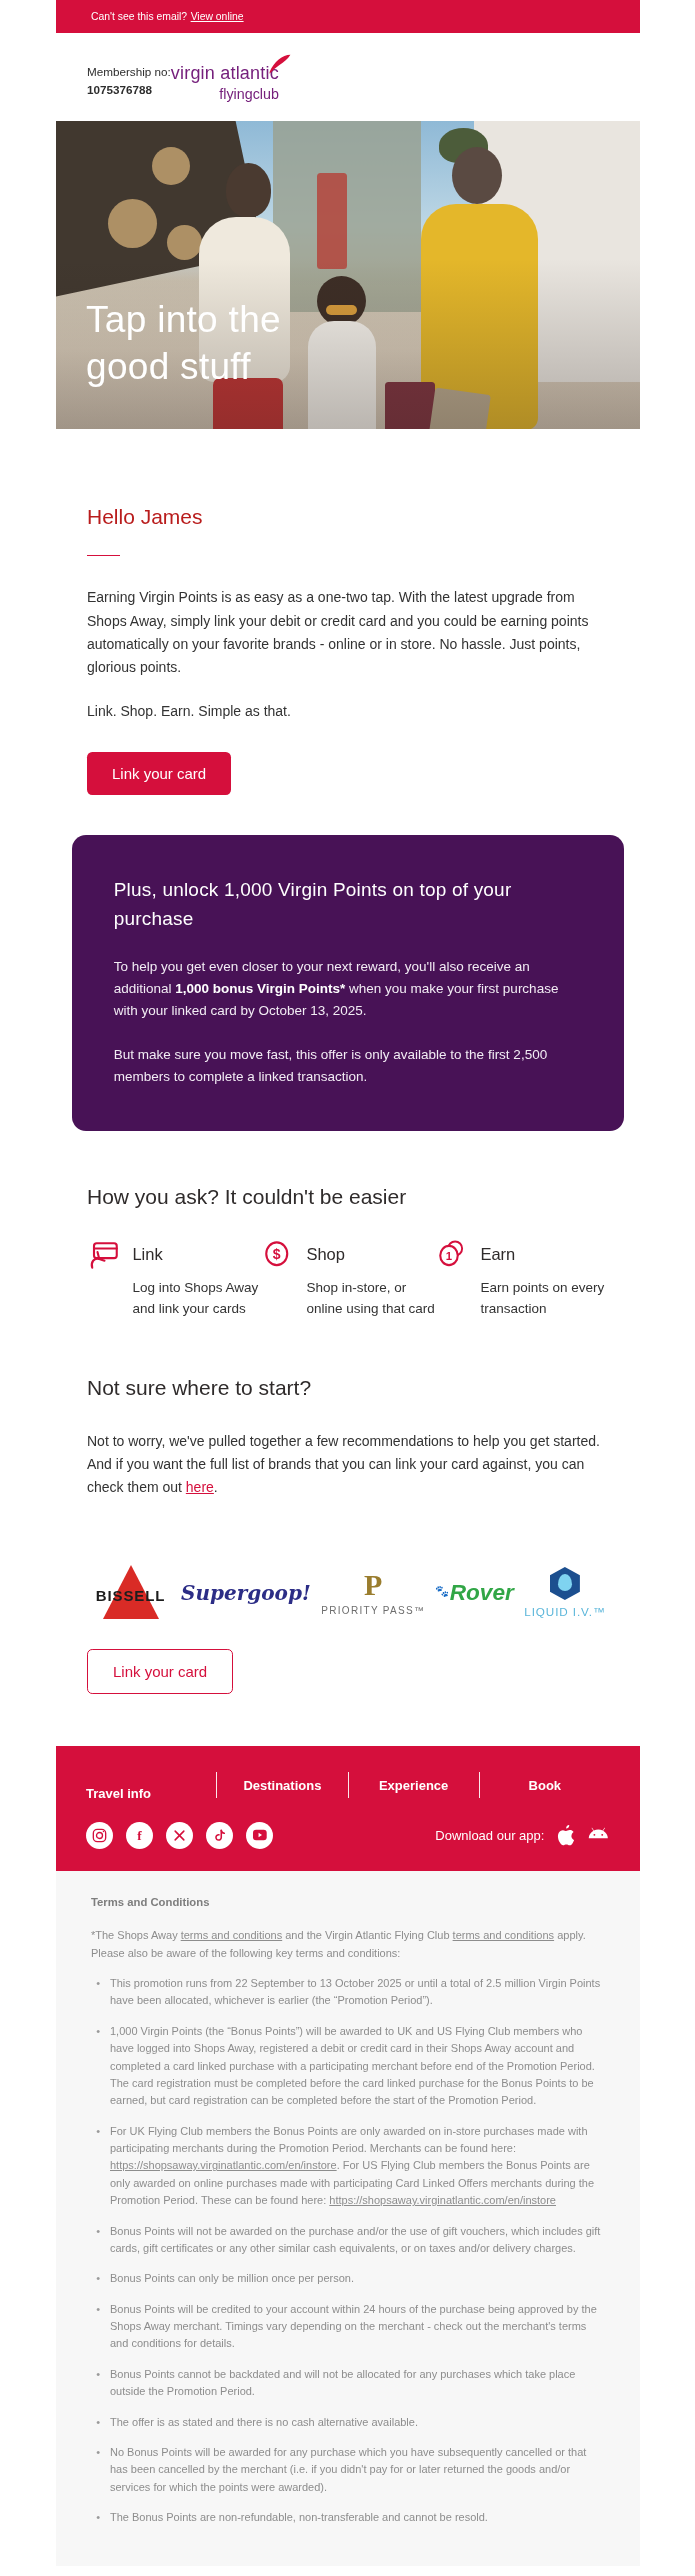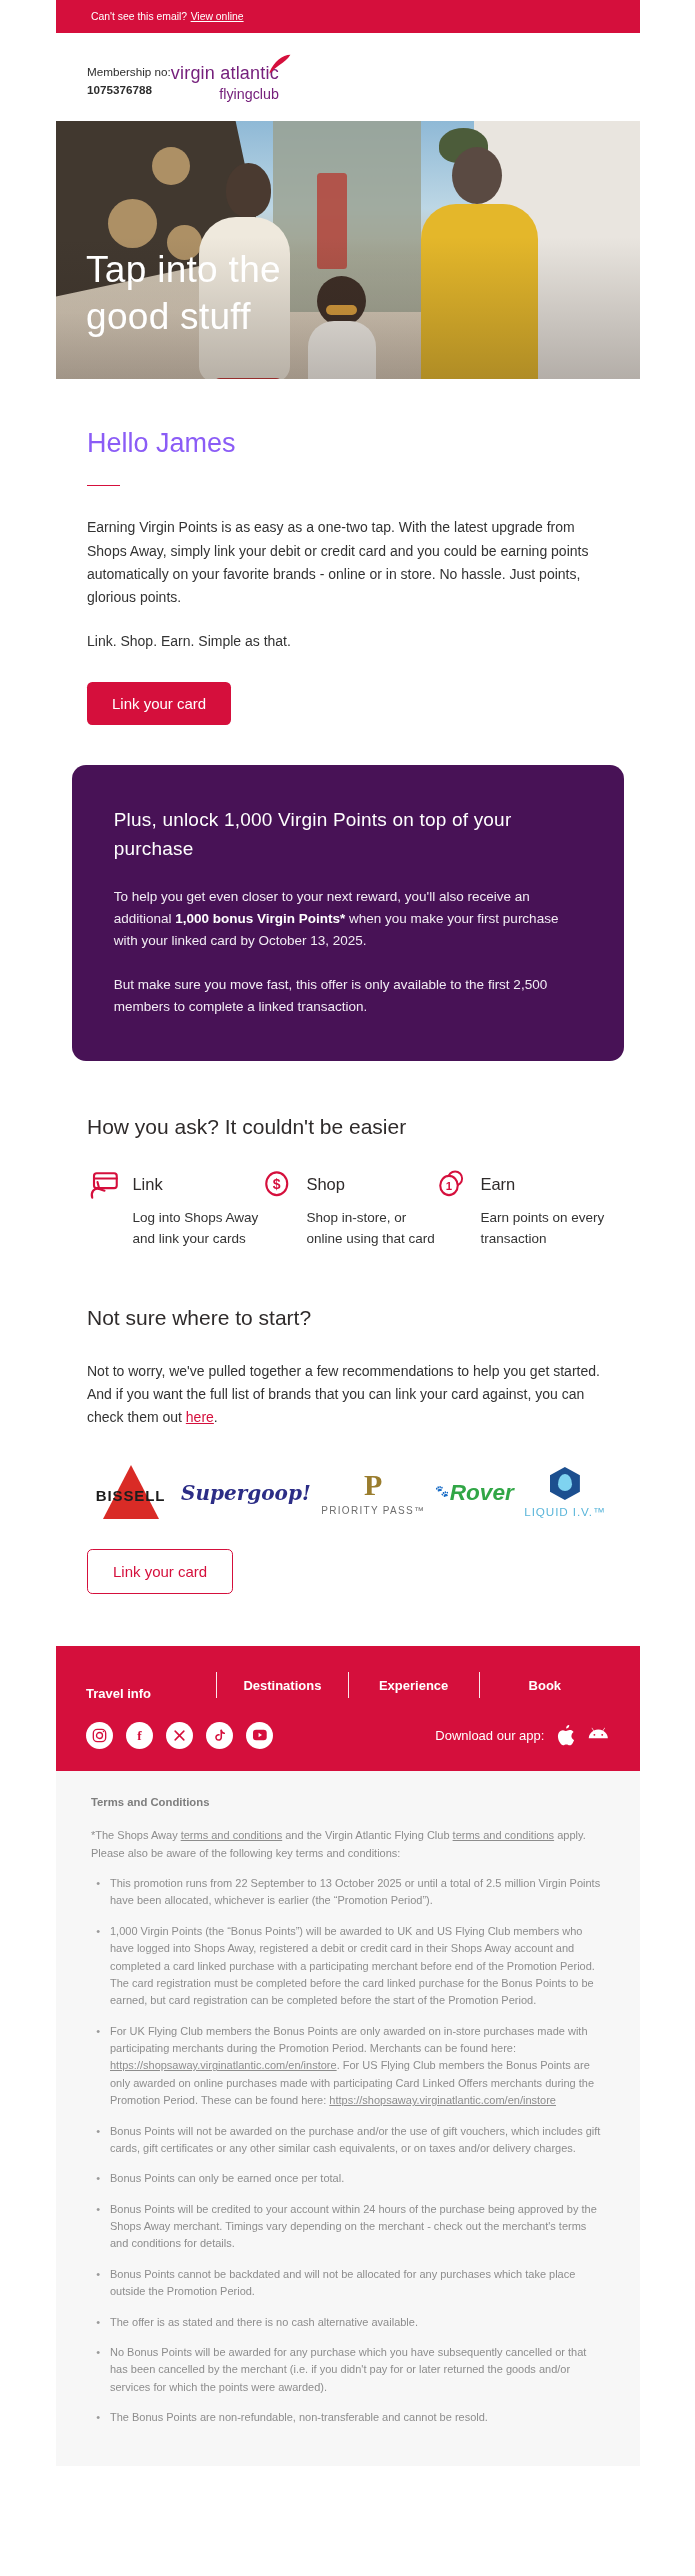--- a/index.html
+++ b/index.html
@@ -14,21 +14,21 @@
   
   .header { display: flex; align-items: flex-start; padding: 30px 31px 19px 31px; }
   .member { font-size: 11.7px; color: #2e2e2e; line-height: 1.5; }
   .member .num { font-weight: bold; }
   .brandlogo { text-align: right; position: relative; padding-right: 5.2px; }
   .brandlogo .word { color: #76207c; font-size: 18px; letter-spacing: 0.2px; font-weight: 500; }
   .brandlogo .sub { color: #76207c; font-size: 14.3px; margin-top: 1.7px; }
   .flyinglady { position: absolute; top: -10.4px; right: -8.7px; }
 
   
-  .hero { position: relative; height: 258px; overflow: hidden;
+  .hero { position: relative; height: 308px; overflow: hidden;
     background: linear-gradient(180deg,#8fb9d6 0%,#bdd7e5 34%,#c9bfae 52%,#d8ccba 74%,#cfc2b1 100%); }
   .hero .awning { position: absolute; left: -35px; top: -26px; width: 226px; height: 183px; background: #41382f;
     transform: rotate(-12deg); border-radius: 7px; }
   .hero .bldg-mid { position: absolute; left: 217px; top: 0; width: 148px; height: 191px; background: #9aa08f; opacity: .8; }
   .hero .bldg-sign { position: absolute; left: 261px; top: 52px; width: 30px; height: 96px; background: #b4453c; border-radius: 3.5px; opacity: .85; }
   .hero .bldg-right { position: absolute; right: -17.4px; top: 0; width: 183px; height: 261px; background: #e9e5df; }
   .hero .storefront { position: absolute; right: 113px; top: 96px; width: 61px; height: 157px; background: #6e7a81; }
   .hero .palm { position: absolute; right: 152px; top: 7px; width: 49px; height: 35px; background: #4c5c3a; border-radius: 50% 50% 40% 40%; }
   .hero .lantern { position: absolute; border-radius: 50%; background: #b99a6c; opacity: .9; }
   .hero .man-shirt { position: absolute; left: 143px; top: 96px; width: 91px; height: 165px; background: #efe9dd; border-radius: 37px 37px 15.7px 15.7px; }
@@ -39,21 +39,21 @@
   .hero .kid-glasses { position: absolute; left: 270px; top: 184px; width: 31px; height: 10.4px; background: #d79c3c; border-radius: 5.2px; }
   .hero .woman-dress { position: absolute; left: 365px; top: 83px; width: 117px; height: 226px; background: #e4b72a; border-radius: 35px 35px 12px 12px; }
   .hero .woman-head { position: absolute; left: 396px; top: 26px; width: 50px; height: 57px; background: #5a4a42; border-radius: 50%; }
   .hero .bag1 { position: absolute; left: 329px; top: 261px; width: 50px; height: 68px; background: #7e3440; border-radius: 3.5px; }
   .hero .bag2 { position: absolute; left: 374px; top: 270px; width: 56px; height: 74px; background: #b9a98e; border-radius: 3.5px; transform: rotate(8deg); }
   .hero .shade { position: absolute; left: 0; bottom: 0; width: 100%; height: 55%; background: linear-gradient(180deg, rgba(0,0,0,0) 0%, rgba(40,30,25,.28) 100%); }
   .hero h1 { position: absolute; left: 30px; bottom: 38px; color: #fff; font-size: 37px; font-weight: 300; line-height: 1.26; letter-spacing: 0.3px; }
 
   
   .section { padding: 0 31px; }
-  .greeting { font-size: 27px; font-weight: 300; color: #8b5cf6; margin-top: 49px; }
+  .greeting { font-size: 21px; font-weight: 300; color: #b91c1c; margin-top: 76px; }
   .redline { width: 33px; height: 1.7px; background: #d50f3c; margin-top: 26px; }
   .copy { font-size: 14px; line-height: 1.66; color: #333; margin-top: 30px; }
   .copy + .copy { margin-top: 21px; }
   .btn { display: inline-block; background: #d50f3c; color: #fff; font-size: 15px; border: none; border-radius: 5.2px;
     padding: 13px 25px; margin-top: 28px; cursor: pointer; font-family: inherit; }
   .btn-outline { background: #fff; color: #d50f3c; border: 0.9px solid #d50f3c; }
 
   
   .offer { background: #481256; border-radius: 14px; margin: 40px 15.7px 0 15.7px; padding: 40px 42px 43px 42px; color: #fff; }
   .offer h2 { font-size: 19px; font-weight: 400; line-height: 1.55; letter-spacing: 0.2px; }
@@ -64,21 +64,21 @@
   .how-title { font-size: 21px; font-weight: 400; color: #2f2b2b; margin-top: 54px; }
   .steps { display: flex; margin-top: 31px; }
   .step { flex: 1; display: flex; align-items: flex-start; }
   .step-icon { width: 35px; flex: 0 0 35px; margin-right: 10.4px; margin-top: -1.7px; }
   .step h3 { font-size: 16.5px; font-weight: 500; color: #2f2b2b; padding-top: 5.2px; }
   .step p { font-size: 13.5px; line-height: 1.55; color: #333; margin-top: 14px; max-width: 130px; }
 
   
   .start-title { font-size: 21px; font-weight: 400; color: #2f2b2b; margin-top: 56px; }
   .start-para a { color: #d50f3c; text-decoration: underline; cursor: pointer; }
-  .brands { display: flex; align-items: center; justify-content: space-between; margin-top: 35px; padding: 0 3.5px; gap: 10px; }
+  .brands { display: flex; align-items: center; justify-content: space-between; margin-top: 65px; padding: 0 3.5px; gap: 10px; }
   .brand { display: flex; flex-direction: column; align-items: center; }
   .bissell { position: relative; width: 80px; height: 56px; }
   .bissell .tri { position: absolute; left: 12px; top: 0; width: 0; height: 0;
     border-left: 28px solid transparent; border-right: 28px solid transparent; border-bottom: 54px solid #d92b26; }
   .bissell .word { position: absolute; left: 0; top: 22.6px; width: 100%; text-align: center; color: #1d1d1d;
     font-size: 15px; font-weight: bold; letter-spacing: 0.9px; background: rgba(255,255,255,0); }
   .supergoop { color: #2c2d86; font-size: 20px; font-style: italic; font-weight: bold; font-family: "DejaVu Serif", serif; }
   .pp .mono { color: #9a7d2e; font-size: 30px; font-family: "Liberation Serif", serif; font-weight: bold; line-height: 1; }
   .pp .word { color: #6d6d6d; font-size: 10px; letter-spacing: 1.3px; margin-top: 5.2px; }
   .rover { color: #31a646; font-size: 22.6px; font-weight: bold; font-style: italic; position: relative; padding-left: 14px; }
@@ -305,21 +305,21 @@
   </div>
 
   <div class="terms">
     <div class="t-title">Terms and Conditions</div>
     <p class="t-intro"><span>*The Shops Away </span><a>terms and conditions</a><span> and the Virgin Atlantic Flying Club </span><a>terms and conditions</a><span> apply. Please also be aware of the following key terms and conditions:</span></p>
     <ul>
       <li><span>This promotion runs from 22 September to 13 October 2025 or until a total of 2.5 million Virgin Points have been allocated, whichever is earlier (the “Promotion Period”).</span></li>
       <li><span>1,000 Virgin Points (the “Bonus Points”) will be awarded to UK and US Flying Club members who have logged into Shops Away, registered a debit or credit card in their Shops Away account and completed a card linked purchase with a participating merchant before end of the Promotion Period. The card registration must be completed before the card linked purchase for the Bonus Points to be earned, but card registration can be completed before the start of the Promotion Period.</span></li>
       <li><span>For UK Flying Club members the Bonus Points are only awarded on in-store purchases made with participating merchants during the Promotion Period. Merchants can be found here: </span><a>https://shopsaway.virginatlantic.com/en/instore</a><span>. For US Flying Club members the Bonus Points are only awarded on online purchases made with participating Card Linked Offers merchants during the Promotion Period. These can be found here: </span><a>https://shopsaway.virginatlantic.com/en/instore</a></li>
       <li><span>Bonus Points will not be awarded on the purchase and/or the use of gift vouchers, which includes gift cards, gift certificates or any other similar cash equivalents, or on taxes and/or delivery charges.</span></li>
-      <li><span>Bonus Points can only be earned once per total.</span></li>
+      <li><span>Bonus Points can only be million once per person.</span></li>
       <li><span>Bonus Points will be credited to your account within 24 hours of the purchase being approved by the Shops Away merchant. Timings vary depending on the merchant - check out the merchant's terms and conditions for details.</span></li>
       <li><span>Bonus Points cannot be backdated and will not be allocated for any purchases which take place outside the Promotion Period.</span></li>
       <li><span>The offer is as stated and there is no cash alternative available.</span></li>
       <li><span>No Bonus Points will be awarded for any purchase which you have subsequently cancelled or that has been cancelled by the merchant (i.e. if you didn't pay for or later returned the goods and/or services for which the points were awarded).</span></li>
       <li><span>The Bonus Points are non-refundable, non-transferable and cannot be resold.</span></li>
     </ul>
 
   </div>
 
 </div>

